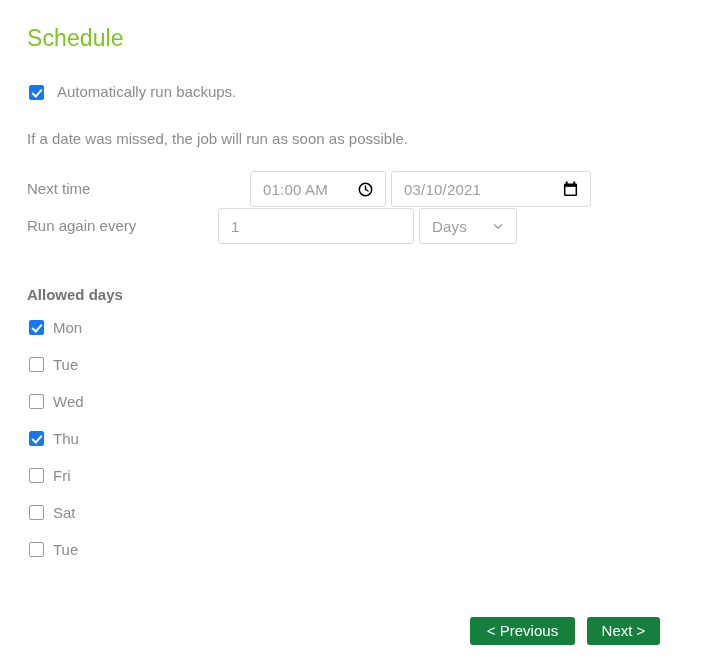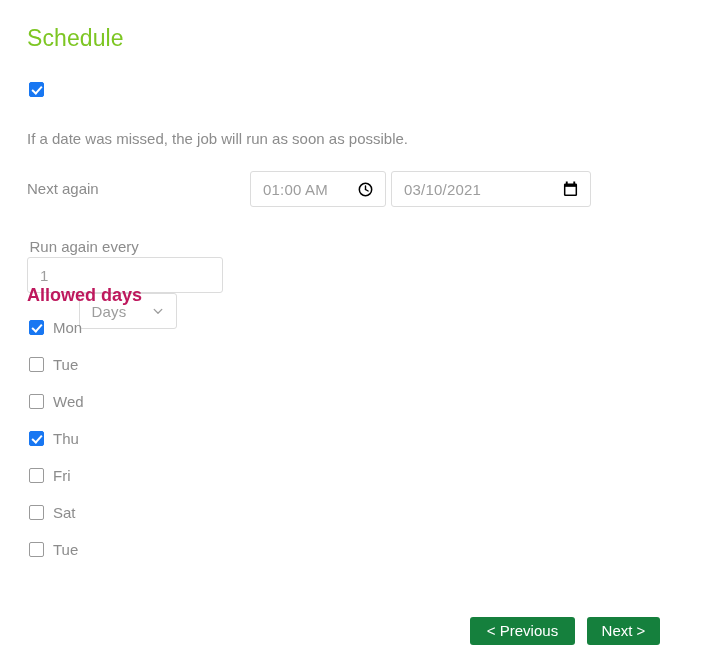--- a/index.html
+++ b/index.html
@@ -95,21 +95,21 @@
   }
 
   
   .form-row {
     position: absolute;
     left: 27px;
     display: flex;
     align-items: center;
   }
   .row-nexttime { top: 171px; }
-  .row-runagain { top: 237px; flex-direction: column; }
+  .row-runagain { top: 208px; }
 
   .row-label {
     width: 191px;
     font-size: 15px;
     color: #8c8c8c;
     line-height: 20px;
     flex: 0 0 auto;
   }
 
   .field {
@@ -169,23 +169,23 @@
     height: 12px;
     flex: 0 0 auto;
     display: block;
   }
 
   
   .allowed-heading {
     position: absolute;
     left: 27px;
     top: 285px;
-    font-size: 18px;
+    font-size: 15px;
     font-weight: bold;
-    color: #be185d;
+    color: #737373;
     line-height: 20px;
   }
   .day-list {
     position: absolute;
     left: 29px;
     top: 318px;
   }
   .day-row {
     display: flex;
     align-items: center;
@@ -225,26 +225,27 @@
 </style>
 </head>
 <body>
 
 <div class="page">
 
   <div class="page-title">Schedule</div>
 
   <div class="auto-row">
     <span class="cb checked"></span>
+    <span class="cb-label">Automatically run backups.</span>
   </div>
 
   <div class="hint-text">If a date was missed, the job will run as soon as possible.</div>
 
   <div class="form-row row-nexttime">
-    <div class="row-label">Next again</div>
+    <div class="row-label">Next time</div>
 
     <div class="field field-time">
       <span class="field-value">01:00 AM</span>
       <svg class="icon-clock" viewBox="0 0 16 16">
         <circle cx="8" cy="8" r="6.6" fill="none" stroke="#000000" stroke-width="1.6"></circle>
         <line x1="8" y1="8" x2="8" y2="4.3" stroke="#000000" stroke-width="1.5" stroke-linecap="round"></line>
         <line x1="8" y1="8" x2="10.8" y2="9.6" stroke="#000000" stroke-width="1.5" stroke-linecap="round"></line>
       </svg>
     </div>
 

